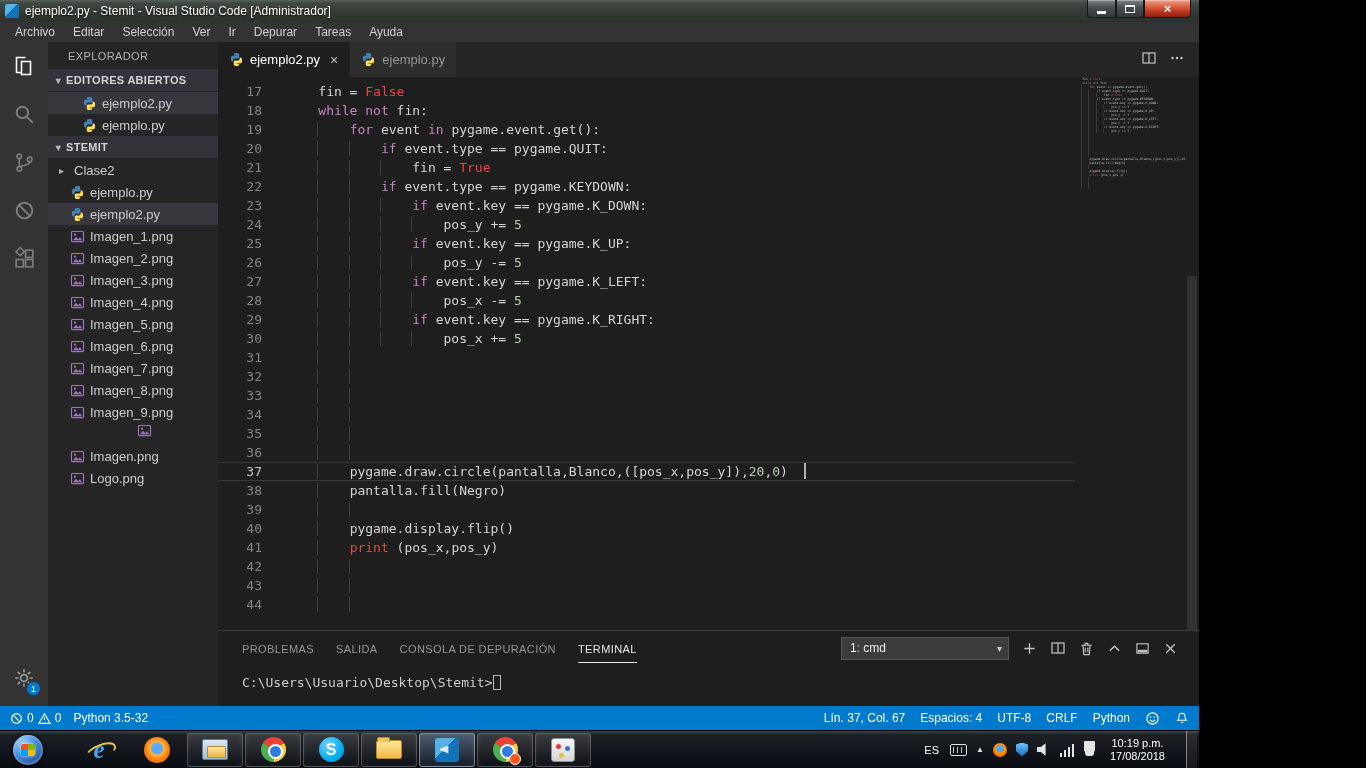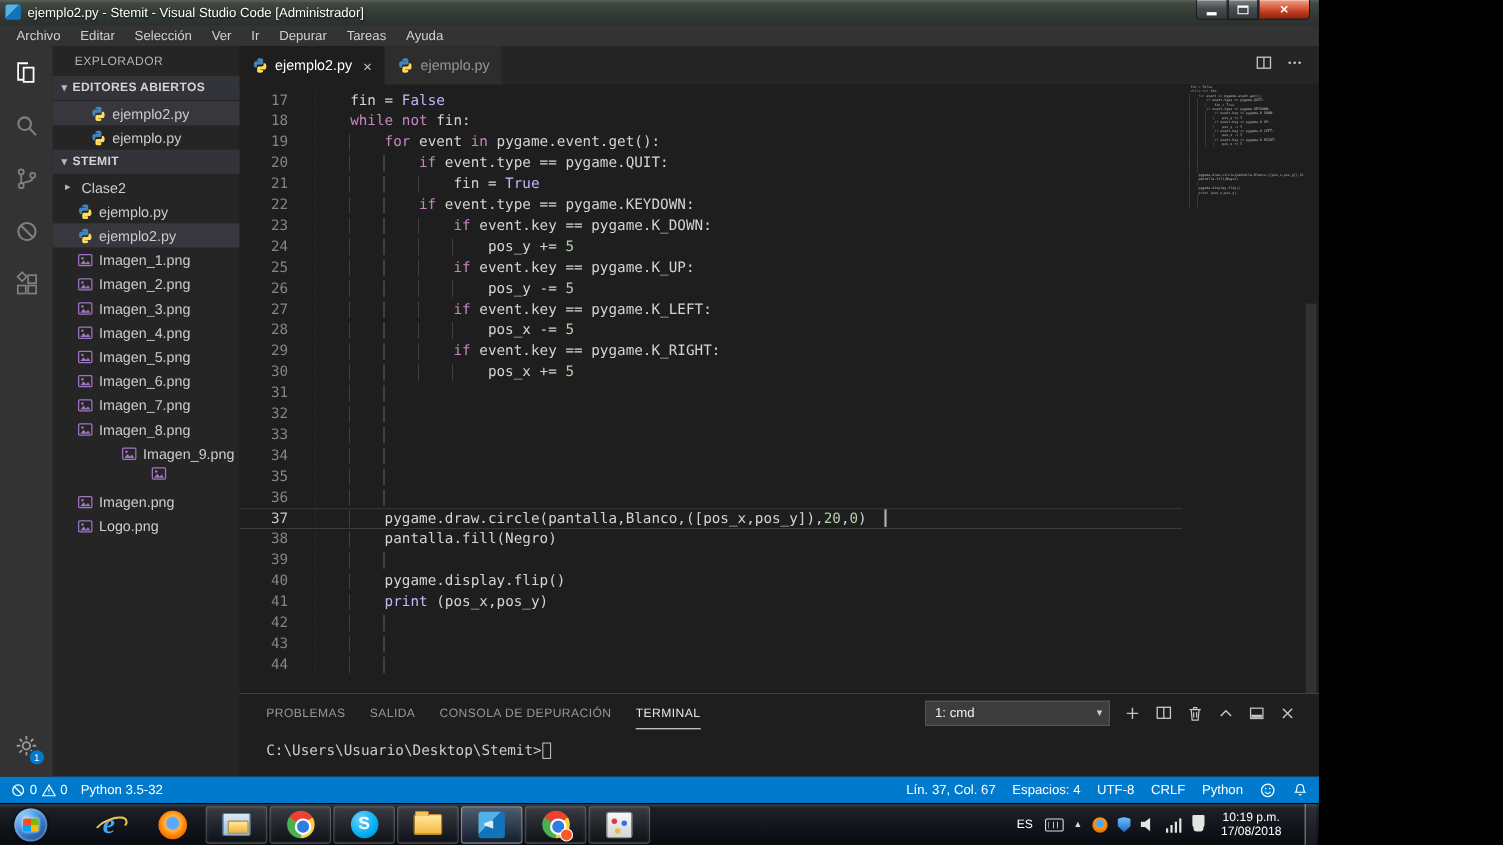--- a/index.html
+++ b/index.html
@@ -51,21 +51,21 @@
 
   .editor{flex:1 1 auto;position:relative;background:#1e1e1e;overflow:hidden;min-height:0;}
   .code-lines{position:absolute;top:0;left:0;right:124px;bottom:0;padding-top:5px;font-family:"DejaVu Sans Mono",monospace;font-size:13px;line-height:19px;}
   .code-line{height:19px;display:flex;}
   .code-line.active{box-shadow:inset 0 1px 0 #3a3a3a,inset 0 -1px 0 #3a3a3a;}
   .ln{flex:0 0 69px;width:69px;padding-right:25px;text-align:right;color:#858585;}
   .code-line.active .ln{color:#c6c6c6;}
   .code-text{white-space:pre;}
   .tk-d{color:#d4d4d4;}
   .tk-k{color:#c586c0;}
-  .tk-b{color:#c4b5fd;}
+  .tk-b{color:#ef4444;}
   .tk-n{color:#b5cea8;}
   .tk-ws{color:#d4d4d4;background-image:repeating-linear-gradient(to right,transparent 0,transparent calc(4ch - 1px),#404040 calc(4ch - 1px),#404040 4ch);background-size:calc(100% - 1ch) 100%;background-repeat:no-repeat;}
   .cursor{display:inline-block;width:2px;height:16px;background:#aeafad;vertical-align:text-bottom;}
 
   .minimap{position:absolute;top:0;right:14px;width:110px;bottom:0;background:#1e1e1e;overflow:hidden;}
   .mm-line{font-family:"DejaVu Sans Mono",monospace;font-size:3px;line-height:4px;height:4px;white-space:pre;overflow:hidden;opacity:.85;}
   .scrollbar-v{position:absolute;top:0;right:0;width:14px;bottom:0;}
   .sb-thumb{position:absolute;left:2px;right:2px;top:36%;height:64%;background:rgba(121,121,121,.22);}
 
   
@@ -354,21 +354,21 @@
           <div class="sb-item" style="padding-left: 22px;">
             <span class="icon">
               <svg width="15" height="15" viewBox="0 0 16 16">
                 <rect x="1.6" y="2.6" width="12.8" height="10.8" rx="1" fill="none" stroke="#a074c4" stroke-width="1.2"></rect>
                 <circle cx="5.3" cy="6.1" r="1.2" fill="#a074c4"></circle>
                 <path d="M3.2 12l3.2-3.8 2.4 2.8 1.8-2.2 2.4 3.2z" fill="#a074c4"></path>
               </svg>
             </span>
             <span class="sb-label">Imagen_8.png</span>
           </div>
-          <div class="sb-item" style="padding-left: 22px; margin-left: 40px;">
+          <div class="sb-item" style="padding-left: 22px;">
             <span class="icon">
               <svg width="15" height="15" viewBox="0 0 16 16">
                 <rect x="1.6" y="2.6" width="12.8" height="10.8" rx="1" fill="none" stroke="#a074c4" stroke-width="1.2"></rect>
                 <circle cx="5.3" cy="6.1" r="1.2" fill="#a074c4"></circle>
                 <path d="M3.2 12l3.2-3.8 2.4 2.8 1.8-2.2 2.4 3.2z" fill="#a074c4"></path>
               </svg>
             </span>
             <span class="sb-label">Imagen_9.png</span>
           </div>
           <div class="sb-item" style="padding-left: 22px; flex-direction: column;">

